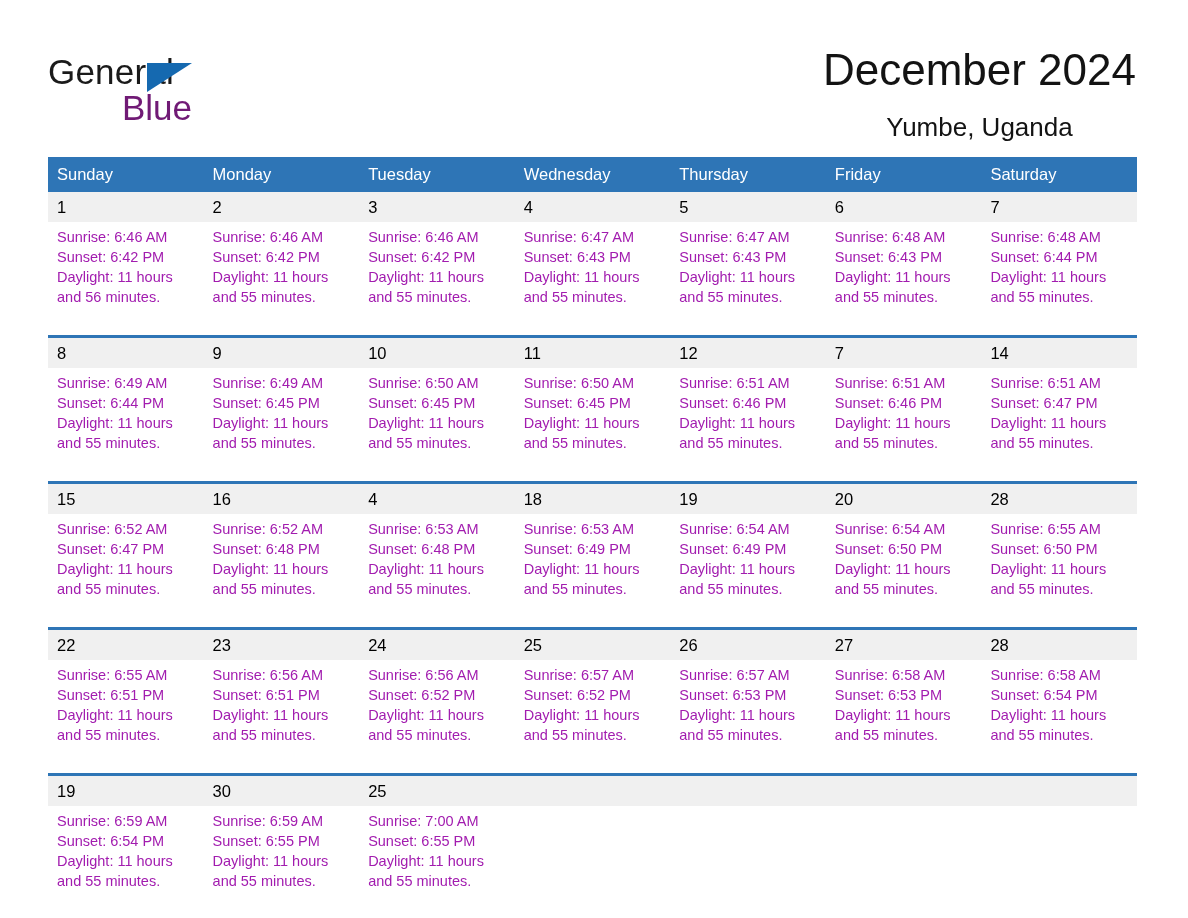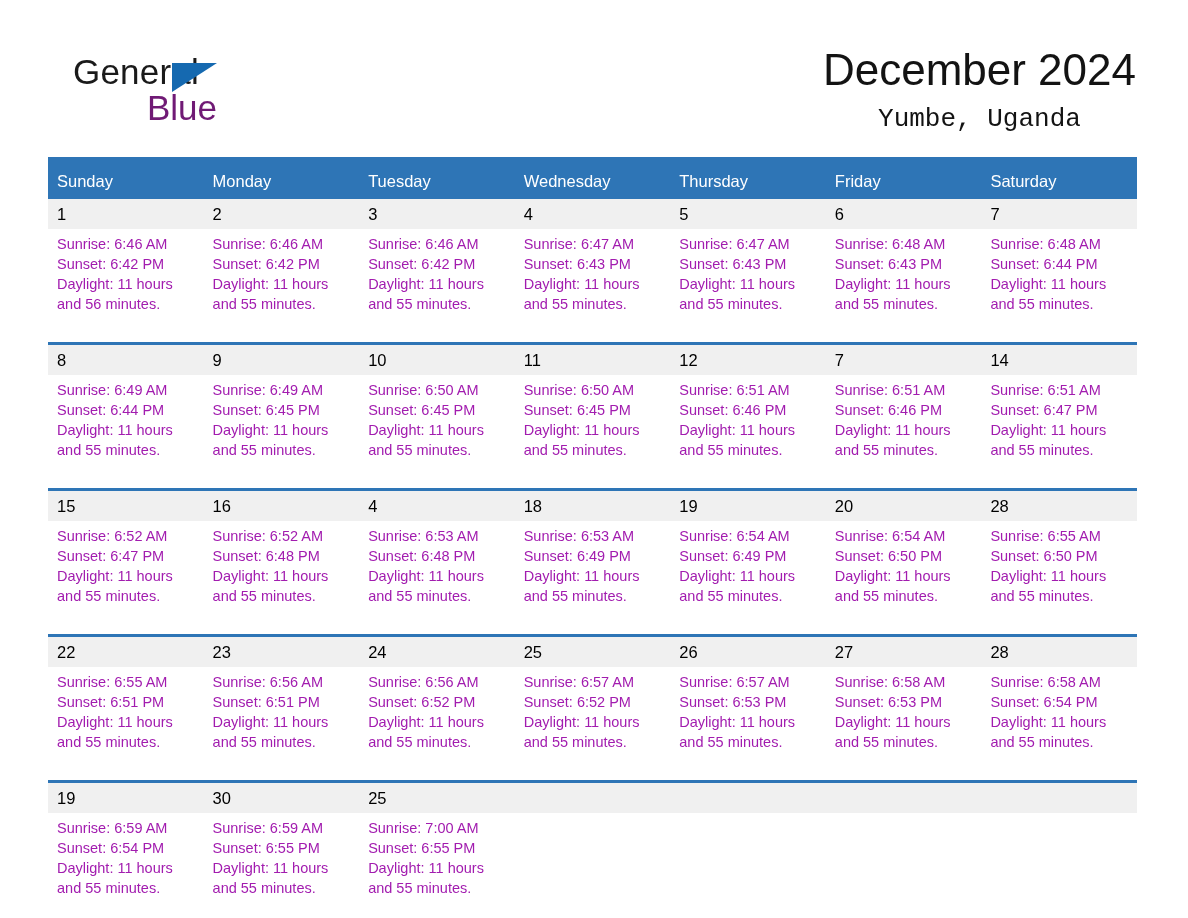--- a/index.html
+++ b/index.html
@@ -24,21 +24,21 @@
   
   .header {
     position: absolute;
     top: 44px;
     left: 48px;
     right: 52px;
     height: 100px;
   }
   .brand {
     position: absolute;
-    left: 25px;
+    left: 0;
     top: 8px;
     width: 300px;
     height: 88px;
   }
   .brand-general {
     position: absolute;
     left: 0;
     top: 0;
     font-size: 35px;
     letter-spacing: 0.2px;
@@ -73,48 +73,47 @@
   }
   .month-title {
     font-size: 44px;
     font-weight: 400;
     color: #131313;
     line-height: 52px;
     letter-spacing: 0px;
     white-space: nowrap;
   }
   .location {
-    margin-top: 8px;
+    margin-top: 16px;
     font-size: 26px;
     font-weight: 400;
     color: #131313;
     line-height: 30px;
     white-space: nowrap;
-    font-family: Liberation Mono, monospace;
   }
 
   
   .calendar {
     position: absolute;
     left: 48px;
     top: 157px;
     width: 1089px;
   }
   .cal-table {
     width: 1089px;
     border-collapse: collapse;
     table-layout: fixed;
   }
   .cal-table th {
     background: #2e75b6;
     color: #ffffff;
     font-size: 16.5px;
     font-weight: 400;
     text-align: left;
-    padding: 15px 0 8px 9px;
+    padding: 8px 0 8px 9px;
     height: 17px;
     line-height: 19px;
     border: none;
   }
   .cal-table td {
     vertical-align: top;
     padding: 0;
     border: none;
     width: 155.57px;
   }

